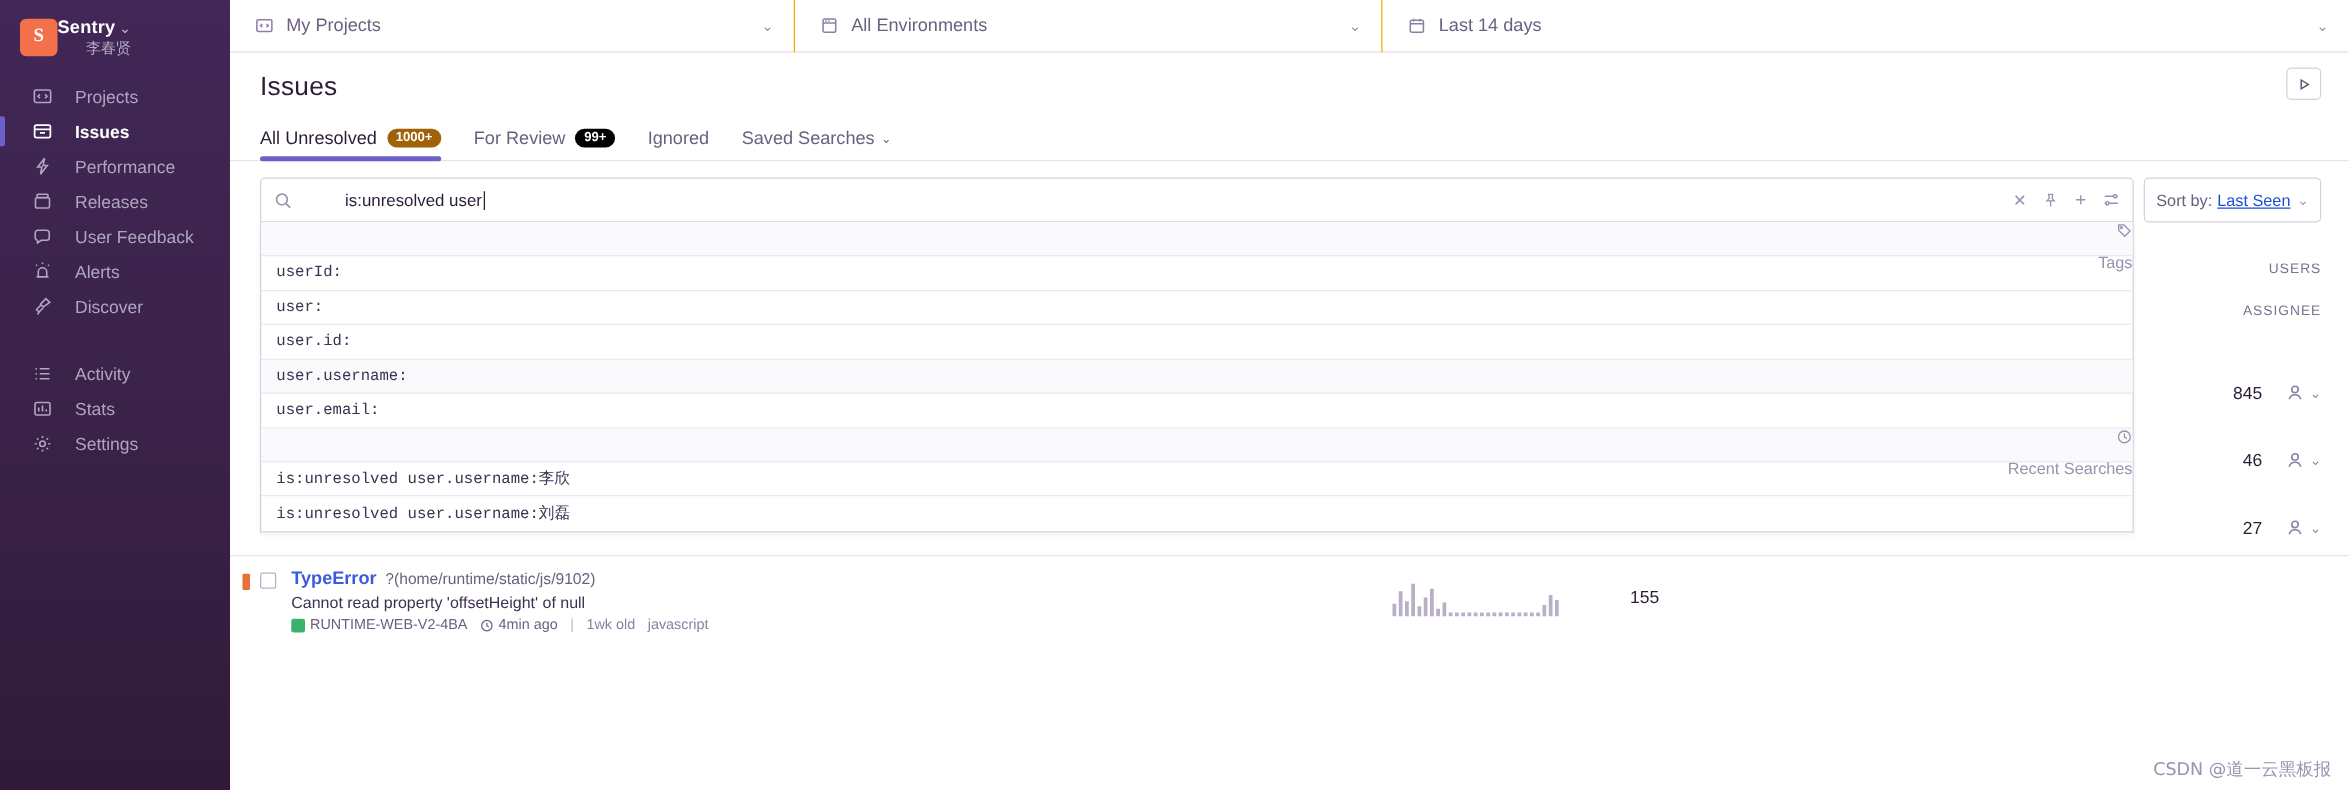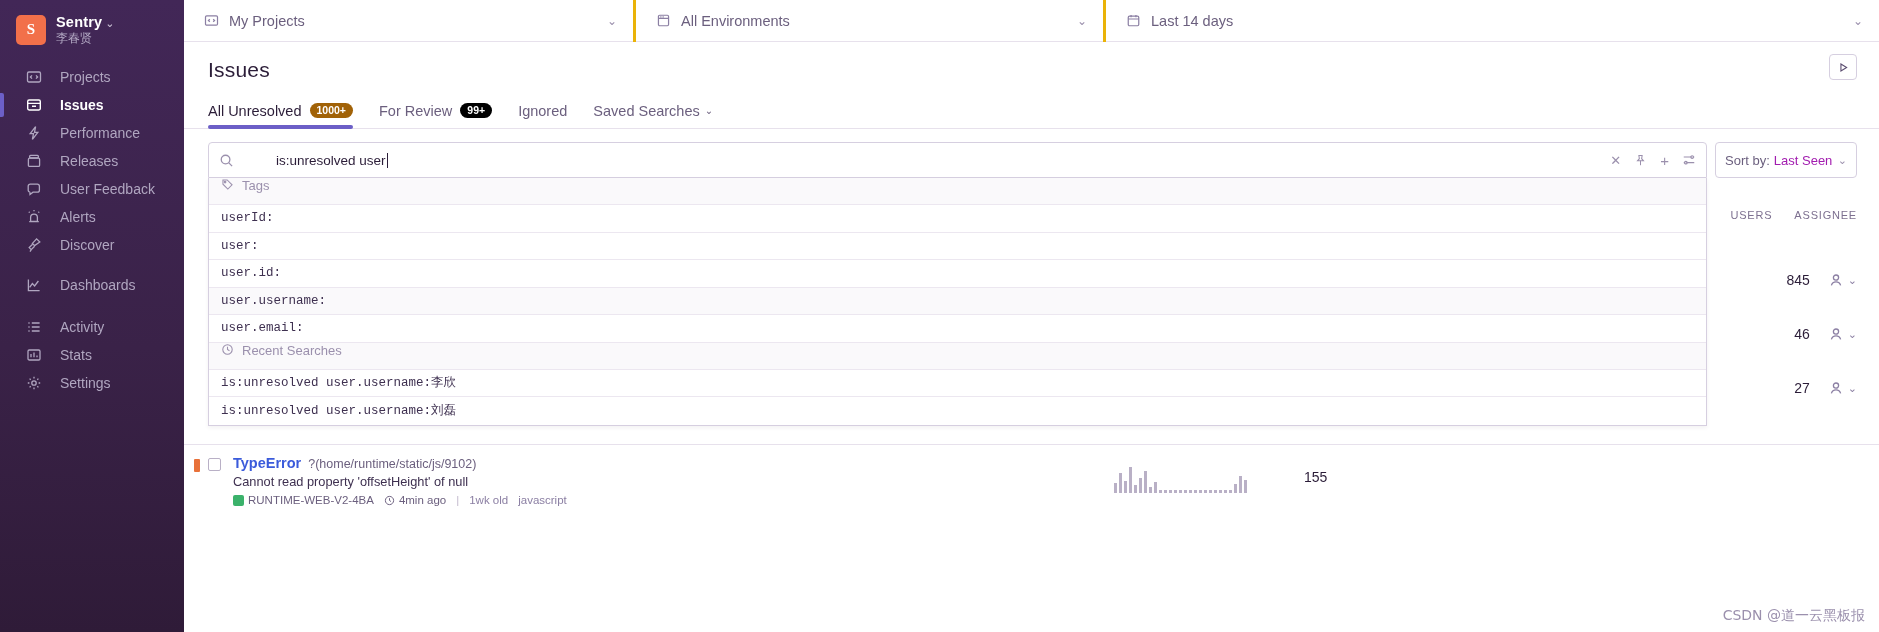--- a/index.html
+++ b/index.html
@@ -16,21 +16,21 @@
     background: linear-gradient(180deg, #422757 0%, #3a2248 55%, #2f1b38 100%);
     position: relative; color: #c7c0d4;
   }
   .org { display: flex; align-items: center; padding: 14px 0 10px 16px; }
   .org-badge {
     width: 30px; height: 30px; border-radius: 5px; background: #f2704a;
     color: #fff; font-size: 15px; font-weight: bold;
     display: flex; align-items: center; justify-content: center;
     font-family: "Liberation Serif", serif;
   }
-  .org-text { margin-left: 10px; line-height: 1.15; }
+  .org-text { line-height: 1.15; text-align: right; }
   .org-name { color: #fff; font-size: 14.5px; font-weight: bold; letter-spacing: .2px; }
   .org-name .chev { font-weight: normal; font-size: 11px; color: #cfc7da; margin-left: 3px; }
   .org-user { color: #b3a9c4; font-size: 12px; margin-top: 1px; }
 
   .nav { margin-top: 8px; }
   .nav-item {
     display: flex; align-items: center; height: 28px;
     padding-left: 26px; color: #b0a6c0; font-size: 14px; position: relative;
     cursor: pointer;
   }
@@ -48,21 +48,21 @@
   
   .main { flex: 1; height: 632px; position: relative; background: #fff; }
 
   .topbar {
     height: 42px; display: flex; align-items: center;
     border-bottom: 1px solid #e7e1ec; background: #fff;
   }
   .topbar-seg {
     display: flex; align-items: center; height: 42px;
     padding: 0 16px 0 20px; color: #6b5f7e; font-size: 14.5px;
-    border-right: 3px solid #eab308; cursor: pointer;
+    border-right: 1px solid #eab308; cursor: pointer;
   }
   .topbar-seg .ico { color: #8b7fa3; display: flex; align-items: center; margin-right: 10px; }
   .topbar-seg .chev { margin-left: auto; color: #9b90ad; font-size: 12px; }
   .seg-projects { width: 452px; }
   .seg-env { width: 470px; }
   .seg-date { flex: 1; border-right: none; }
 
   .page-head { padding: 16px 0 0 24px; position: relative; }
   .page-title { font-size: 21px; color: #2b1d38; font-weight: normal; letter-spacing: .2px; }
 
@@ -117,49 +117,49 @@
     vertical-align: -3px; margin-left: 1px;
   }
   .search-actions { margin-left: auto; display: flex; align-items: center; gap: 13px; color: #9b90ad; }
   .search-actions span { cursor: pointer; display: flex; align-items: center; }
 
   .dropdown {
     border: 1px solid #d6cfe0; border-top: none; background: #fff;
     position: relative; z-index: 3; box-shadow: 0 2px 4px rgba(43,29,56,.06);
   }
   .dd-header {
-    display: flex; align-items: flex-start; gap: 8px;
+    display: flex; align-items: flex-end; gap: 8px;
     height: 27px; padding-left: 12px; background: #faf9fb;
-    color: #9b90ad; font-size: 13px; border-bottom: 1px solid #ece7f0;
+    color: #9b90ad; font-size: 13px; border-bottom: 1px solid #ece7f0; flex-direction: column;
   }
   .dd-item {
     height: 27.5px; display: flex; align-items: center; padding-left: 12px;
     font-family: "Liberation Mono", monospace; font-size: 12.5px; color: #3e3050;
     border-bottom: 1px solid #ece7f0; cursor: pointer;
   }
   .dd-item.alt { background: #faf9fb; }
   .dd-item:last-child { border-bottom: none; }
 
   .sort-box {
     margin-left: 8px; width: 142px; height: 36px; flex: 0 0 142px;
     border: 1px solid #d6cfe0; border-radius: 4px; background: #fff;
     display: flex; align-items: center; padding: 0 9px;
     font-size: 13px; color: #4a3c5e; cursor: pointer;
   }
   .sort-box .lbl { color: #6b5f7e; }
-  .sort-box .val { margin-left: 4px; color: #a21caf; }
+  .sort-box .val { margin-left: 4px; color: #1d4ed8; text-decoration: underline; }
   .sort-box .chev { margin-left: auto; color: #9b90ad; font-size: 11px; }
 
   
   .right-col {
     position: absolute; right: 0; top: 191px; width: 168px; text-align: right;
   }
   .rc-head {
     display: flex; justify-content: flex-end; gap: 22px;
-    font-size: 11px; letter-spacing: .8px; color: #7d7090; padding: 18px 22px 0 0;
+    font-size: 11px; letter-spacing: .8px; color: #7d7090; padding: 18px 22px 0 0; flex-direction: column;
   }
   .rc-row {
     display: flex; align-items: center; justify-content: flex-end; gap: 18px;
     height: 54px; padding-right: 22px; color: #2b1d38; font-size: 14px;
   }
   .rc-assignee { display: flex; align-items: center; gap: 4px; color: #8b7fa3; }
 
   
   .issue-list { position: absolute; left: 0; right: 0; top: 444px; }
   .issue-row {
@@ -278,29 +278,20 @@
           <svg width="16" height="16" viewBox="0 0 16 16" fill="none" stroke="currentColor" stroke-width="1.3">
               <path d="M10.6 1.9 13.8 5 8.6 8.6 6.4 6.4z"></path>
               <path d="M6.6 7.2 3.2 10.6l2 2 3.4-3.4M5.6 12.2 4 14.6"></path>
             </svg>
         </span>
         <span class="lbl">Discover</span>
       </div>
 
       <div class="nav-gap"></div>
 
-      <div class="nav-item">
-        <span class="ico">
-          <svg width="16" height="16" viewBox="0 0 16 16" fill="none" stroke="currentColor" stroke-width="1.3">
-              <path d="M2.4 2.4v11.2h11.2"></path>
-              <path d="M3.6 10.4 6.4 6.6l2.2 2.4 3.8-5"></path>
-            </svg>
-        </span>
-        <span class="lbl">Dashboards</span>
-      </div>
 
       <div class="nav-sec-gap"></div>
 
       <div class="nav-item">
         <span class="ico">
           <svg width="16" height="16" viewBox="0 0 16 16" fill="none" stroke="currentColor" stroke-width="1.3">
               <path d="M2.4 4h1.2M2.4 8h1.2M2.4 12h1.2M5.8 4h7.8M5.8 8h7.8M5.8 12h7.8"></path>
             </svg>
         </span>
         <span class="lbl">Activity</span>

